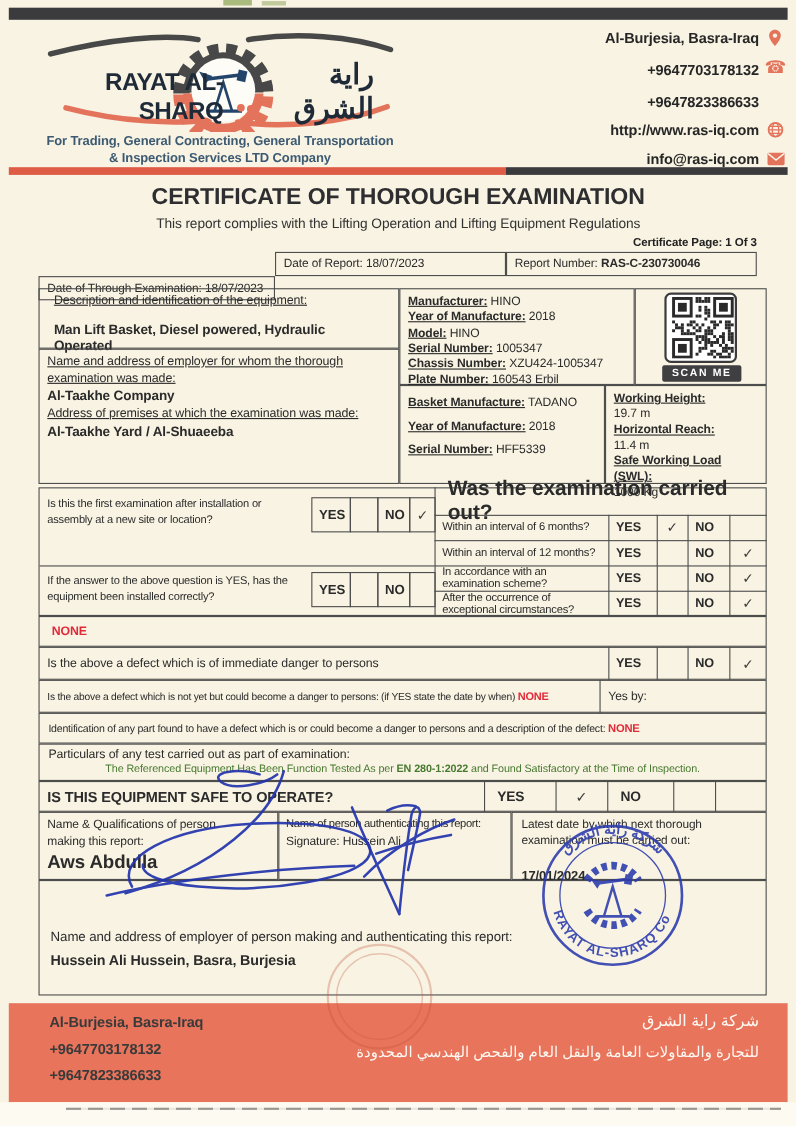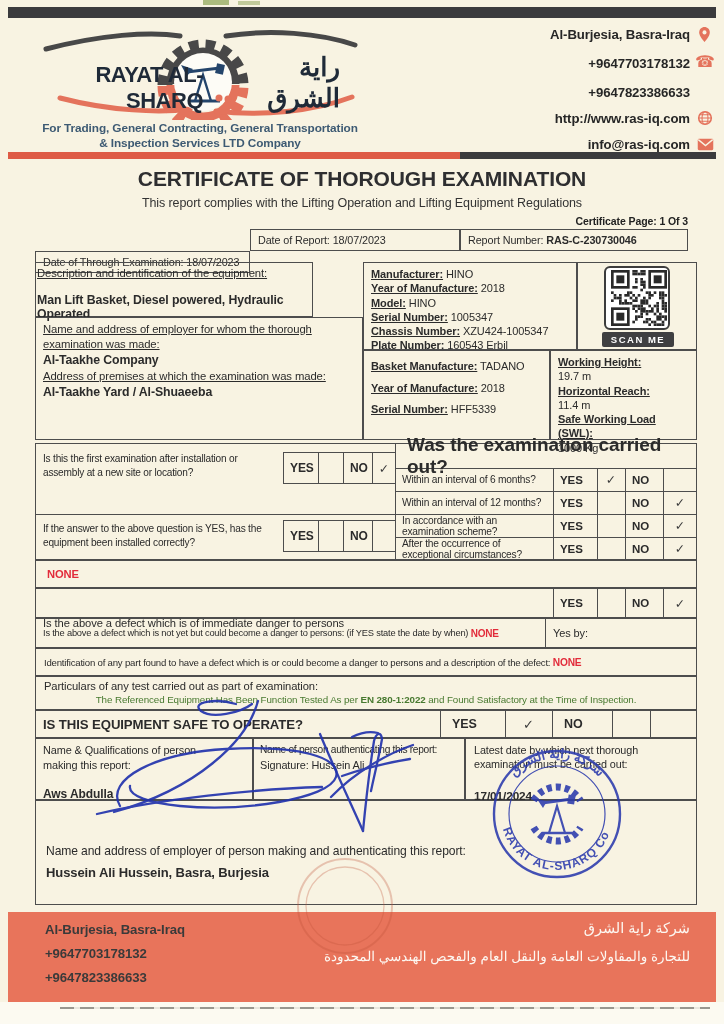--- a/index.html
+++ b/index.html
@@ -90,21 +90,21 @@
 <div class="box vc" style="left:35px;top:229px;width:215px;height:22px;padding-left:7px;font-size:10.8px;margin-top:22px;">
   <span>Date of Through Examination:</span>&nbsp;<span>18/07/2023</span>
 </div>
 <div class="box vc" style="left:250px;top:229px;width:210px;height:22px;padding-left:7px;font-size:10.8px;">
   <span>Date of Report:</span>&nbsp;<span>18/07/2023</span>
 </div>
 <div class="box vc" style="left:460px;top:229px;width:228px;height:22px;padding-left:7px;font-size:10.8px;">
   <span>Report Number:</span>&nbsp;<span class="b">RAS-C-230730046</span>
 </div>
 
-<div class="box" style="left:35px;top:262px;width:278px;height:55px;padding:4px 1px;">
+<div class="box" style="left:35px;top:262px;width:328px;height:55px;padding:4px 13px;">
   <div class="u t11">Description and identification of the equipment:</div>
   <div class="b" style="font-size:12.3px;margin-top:14px;">Man Lift Basket, Diesel powered, Hydraulic Operated</div>
 </div>
 <div class="box" style="left:35px;top:317px;width:328px;height:123px;padding:4px 7px;">
   <div class="u t11" style="line-height:14.5px;">Name and address of employer for whom the thorough examination was made:</div>
   <div class="b" style="font-size:12.3px;margin-top:2px;">Al-Taakhe Company</div>
   <div class="u t11" style="margin-top:3px;">Address of premises at which the examination was made:</div>
   <div class="b" style="font-size:12.3px;margin-top:3px;">Al-Taakhe Yard / Al-Shuaeeba</div>
 </div>
 
@@ -320,21 +320,21 @@
 <div class="a vc b" style="left:560px;top:537px;width:37px;height:23px;font-size:11.5px;">YES</div>
 <div class="a tick" style="left:597px;top:537px;width:28px;height:23px;"></div>
 <div class="a vc b" style="left:632px;top:537px;width:31px;height:23px;font-size:11.5px;">NO</div>
 <div class="a tick" style="left:663px;top:537px;width:34px;height:23px;">✓</div>
 
 <div class="box vc" style="left:35px;top:560px;width:662px;height:28px;padding-left:8px;font-size:11.2px;">
   &nbsp;<span class="red">NONE</span>
 </div>
 
 <div class="box" style="left:35px;top:588px;width:662px;height:30px;"></div>
-<div class="a vc" style="left:43px;top:588px;width:500px;height:30px;font-size:11.2px;margin-top:20px;">Is the above a defect which is of immediate danger to persons</div>
+<div class="a vc" style="left:43px;top:588px;width:500px;height:30px;font-size:11.2px;">Is the above a defect which is of immediate danger to persons</div>
 <div class="vl" style="left:553px;top:588px;height:30px;"></div>
 <div class="vl" style="left:597px;top:588px;height:30px;"></div>
 <div class="vl" style="left:625px;top:588px;height:30px;"></div>
 <div class="vl" style="left:663px;top:588px;height:30px;"></div>
 <div class="a vc b" style="left:560px;top:588px;width:37px;height:30px;font-size:11.5px;">YES</div>
 <div class="a tick" style="left:597px;top:588px;width:28px;height:30px;"></div>
 <div class="a vc b" style="left:632px;top:588px;width:31px;height:30px;font-size:11.5px;">NO</div>
 <div class="a tick" style="left:663px;top:588px;width:34px;height:30px;">✓</div>
 
 <div class="box" style="left:35px;top:618px;width:662px;height:30px;"></div>
@@ -362,21 +362,21 @@
 <div class="vl" style="left:552px;top:710px;height:28px;"></div>
 <div class="vl" style="left:612px;top:710px;height:28px;"></div>
 <div class="vl" style="left:650px;top:710px;height:28px;"></div>
 <div class="a vc b" style="left:452px;top:710px;width:50px;height:28px;font-size:12.5px;">YES</div>
 <div class="a tick" style="left:505px;top:710px;width:47px;height:28px;font-size:13px;">✓</div>
 <div class="a vc b" style="left:564px;top:710px;width:45px;height:28px;font-size:12.5px;">NO</div>
 <div class="a tick" style="left:612px;top:710px;width:38px;height:28px;"></div>
 
 <div class="box" style="left:35px;top:738px;width:218px;height:62px;padding:4px 7px;">
   <div style="font-size:10.9px;line-height:14.6px;width:190px;">Name &amp; Qualifications of person making this report:</div>
-  <div class="b" style="font-size:12px;margin-top:15px;">Aws Abdulla</div>
+  <div class="b" style="font-size:17px;margin-top:2px;">Aws Abdulla</div>
 </div>
 <div class="box" style="left:253px;top:738px;width:212px;height:62px;padding:4px 6px;">
   <div class="nw" style="font-size:10.2px;letter-spacing:-0.3px;line-height:14.6px;">Name of person authenticating this report:</div>
   <div style="font-size:10.9px;line-height:14.6px;">Signature: Hussein Ali</div>
 </div>
 <div class="box" style="left:465px;top:738px;width:232px;height:62px;padding:4px 8px;">
   <div style="font-size:10.8px;line-height:14.2px;width:190px;">Latest date by which next thorough examination must be carried out:</div>
   <div class="b" style="font-size:11.8px;margin-top:18px;">17/01/2024</div>
 </div>
 

